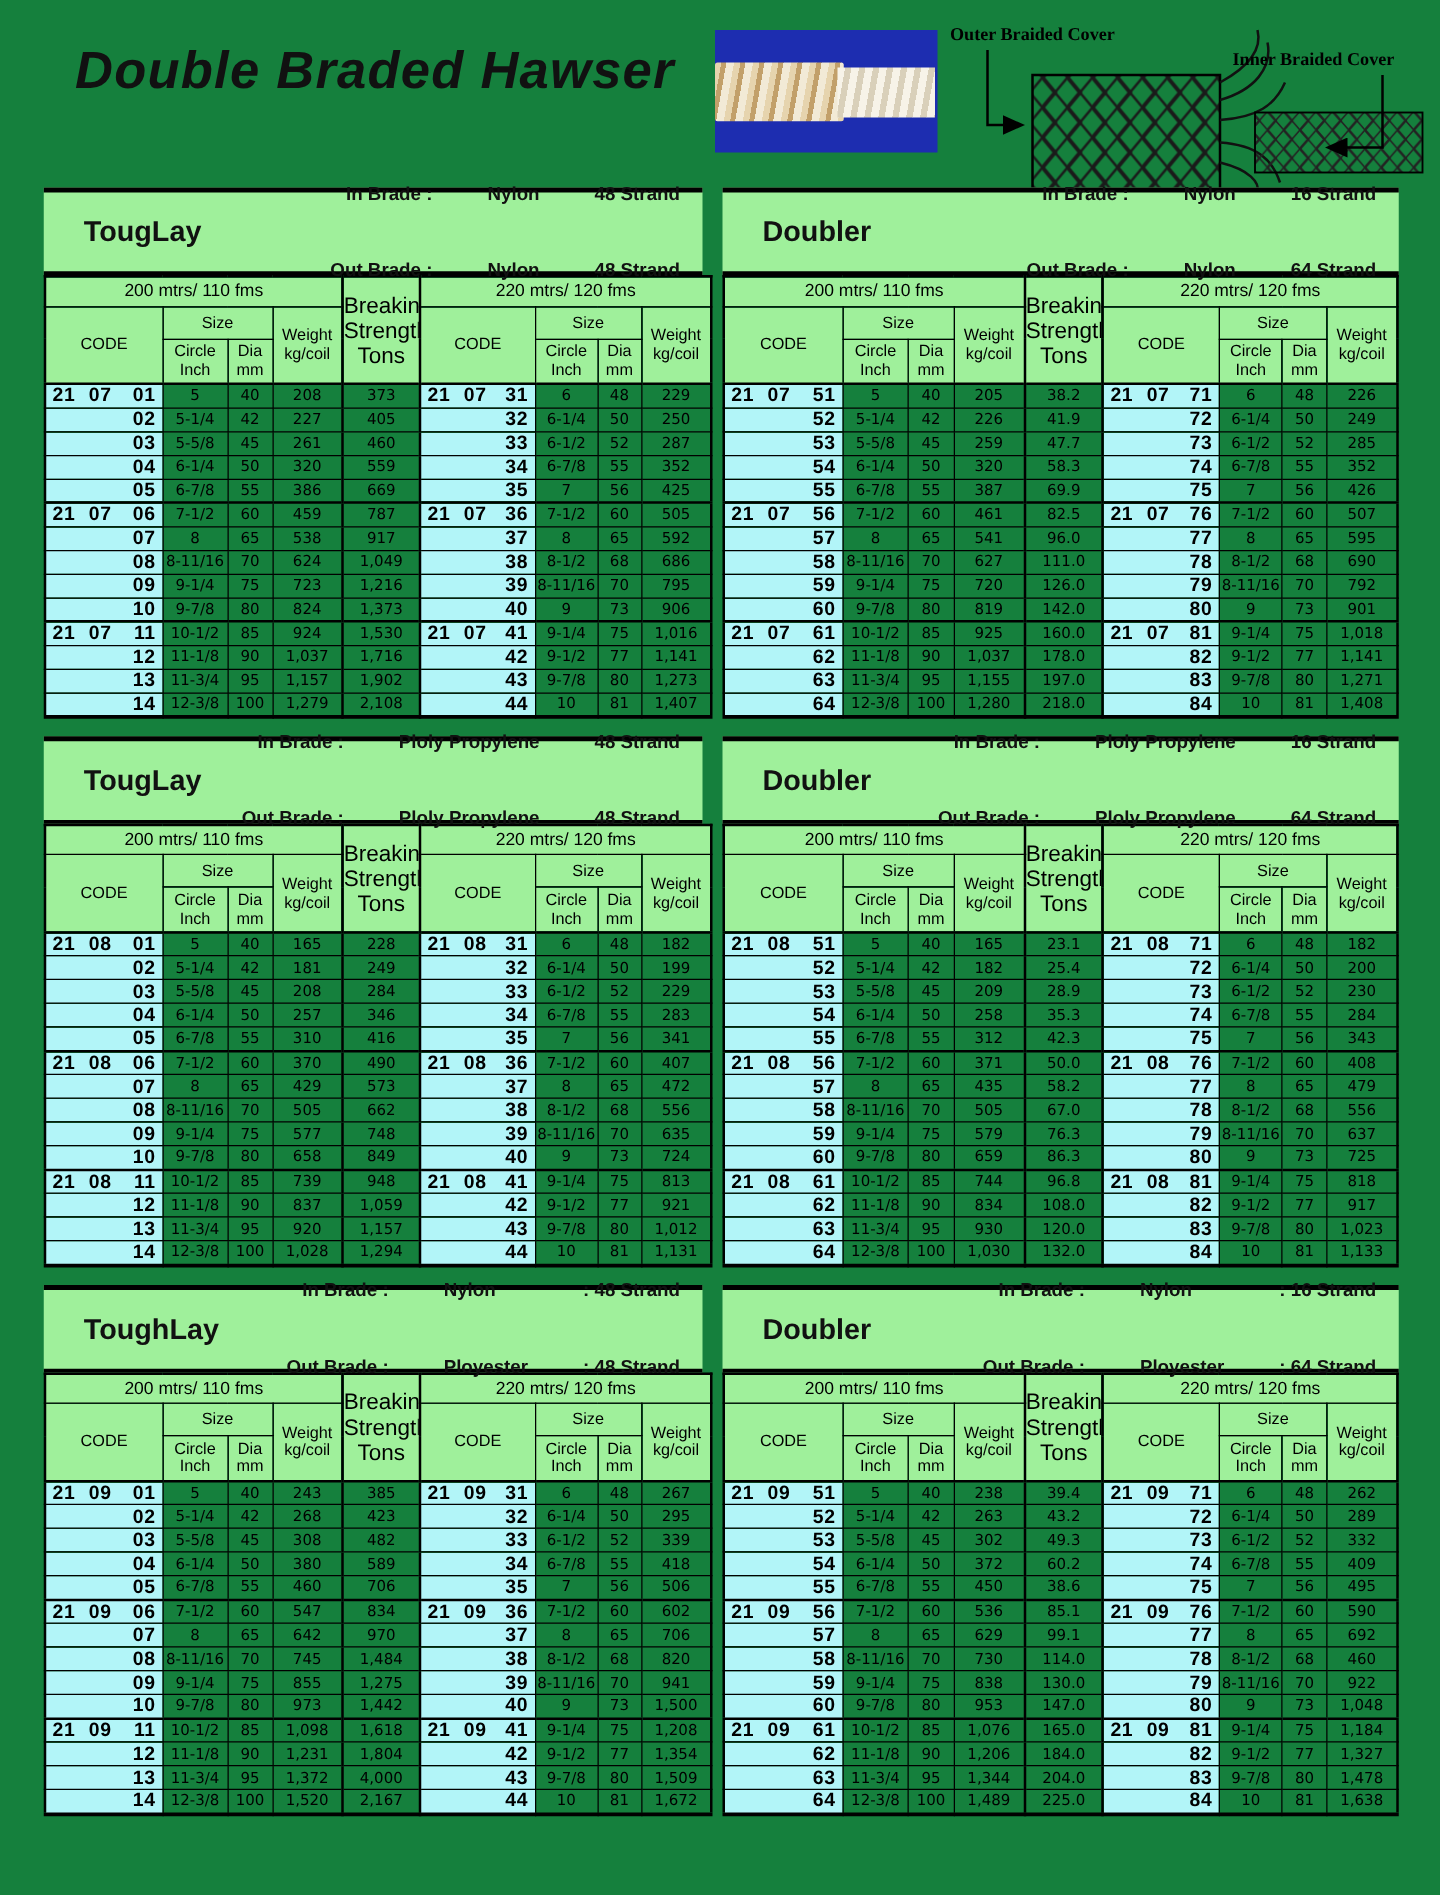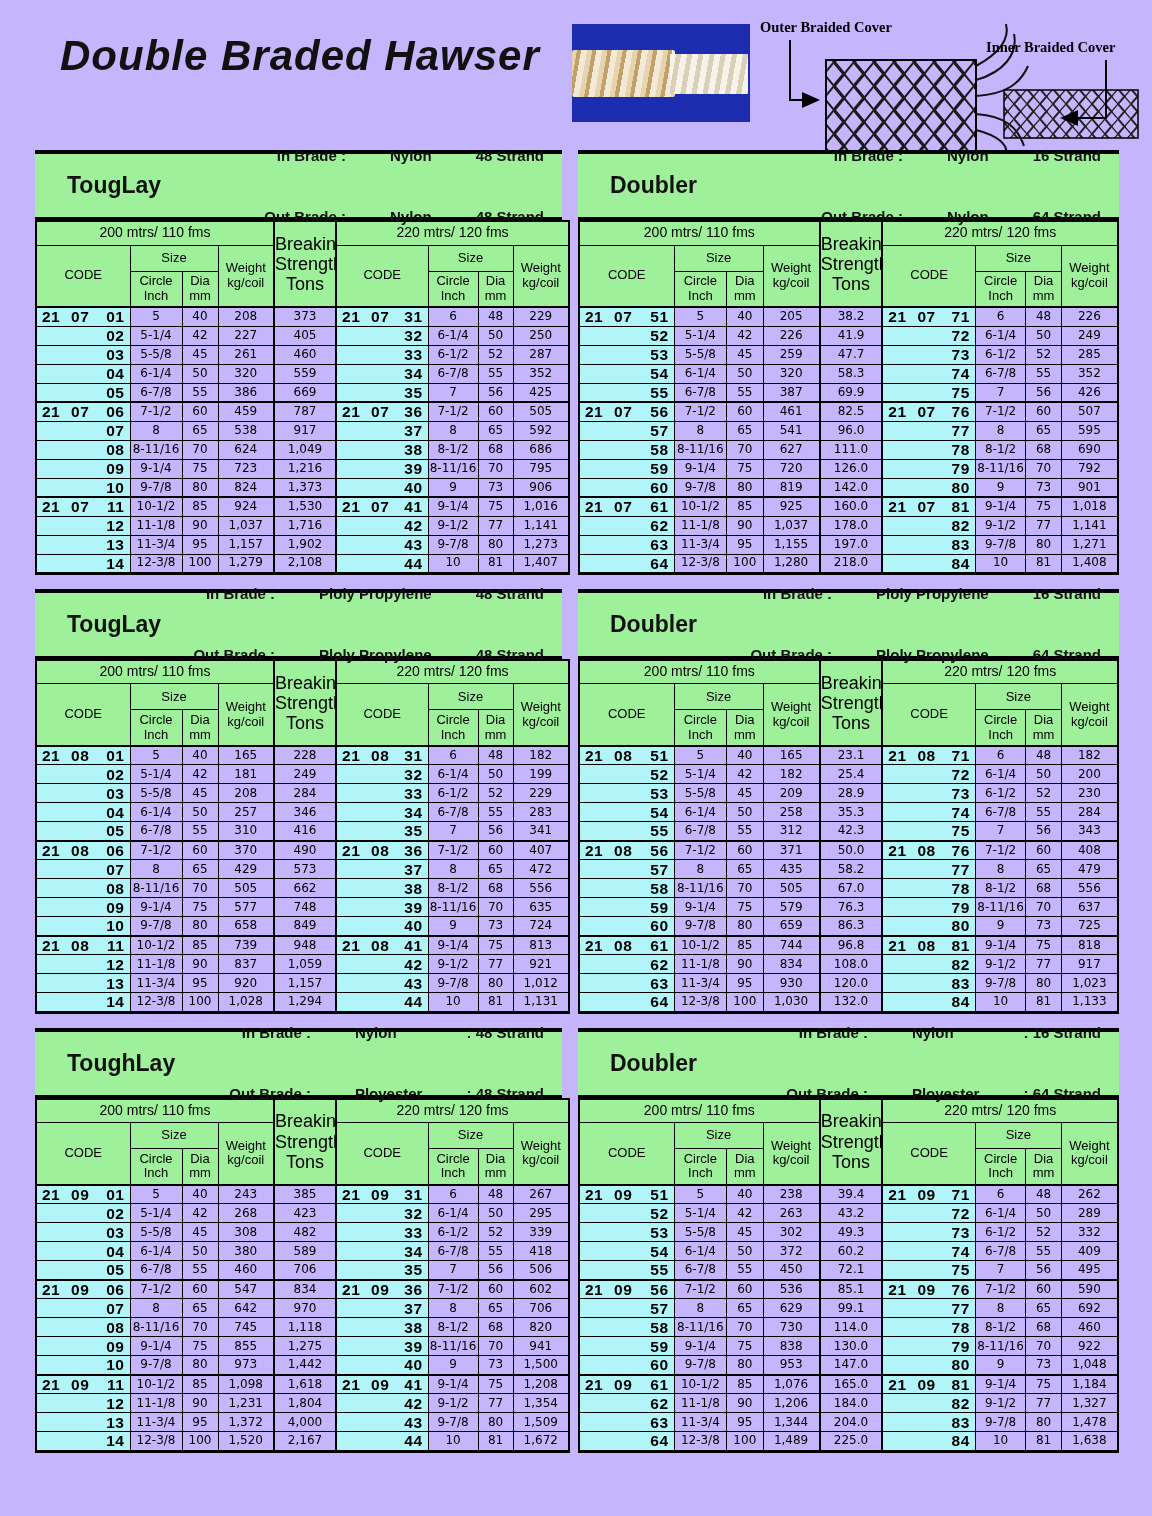--- a/index.html
+++ b/index.html
@@ -4,21 +4,21 @@
 <style>
   :root{
     --green:#9ff09b;
     --cyan:#b2f5f8;
     --blue:#1d2db0;
     --ink:#000000;
   }
   *{box-sizing:border-box;}
   html,body{margin:0;padding:0;background:#ffffff;}
   body{font-family:"Liberation Sans",sans-serif;color:#000;}
-  .page{position:relative;width:1152px;height:1516px;background:#c4b5fd;overflow:hidden;}
+  .page{position:relative;width:1152px;height:1516px;background:#15803d;overflow:hidden;}
 
   
   .page-header{position:relative;height:150px;}
   .page-title{position:absolute;left:60px;top:32px;margin:0;
     font-family:"Liberation Sans",sans-serif;font-style:italic;font-weight:bold;
     font-size:42px;letter-spacing:1px;color:#111;}
   .rope-photo{position:absolute;left:572px;top:24px;width:178px;height:98px;background:var(--blue);overflow:hidden;}
   .rope-photo .rope-band{position:absolute;left:0;top:27%;width:58%;height:48%;
     background:repeating-linear-gradient(100deg,#e6d4ae 0 5px,#c2a06a 5px 9px,#f2ead6 9px 15px);
     border-radius:2px;}
@@ -1573,21 +1573,21 @@
             </tr>
             <tr>
               <td class="code">
                 <div class="code-in">
                   <span class="sfx">08</span>
                 </div>
               </td>
               <td class="num">8-11/16</td>
               <td class="num">70</td>
               <td class="num">745</td>
-              <td class="num breaking">1,118</td>
+              <td class="num breaking">1,484</td>
               <td class="code">
                 <div class="code-in">
                   <span class="sfx">38</span>
                 </div>
               </td>
               <td class="num">8-1/2</td>
               <td class="num">68</td>
               <td class="num">820</td>
             </tr>
             <tr>
@@ -1835,21 +1835,21 @@
             </tr>
             <tr>
               <td class="code">
                 <div class="code-in">
                   <span class="sfx">55</span>
                 </div>
               </td>
               <td class="num">6-7/8</td>
               <td class="num">55</td>
               <td class="num">450</td>
-              <td class="num breaking">72.1</td>
+              <td class="num breaking">38.6</td>
               <td class="code">
                 <div class="code-in">
                   <span class="sfx">75</span>
                 </div>
               </td>
               <td class="num">7</td>
               <td class="num">56</td>
               <td class="num">495</td>
             </tr>
             <tr class="grp">

